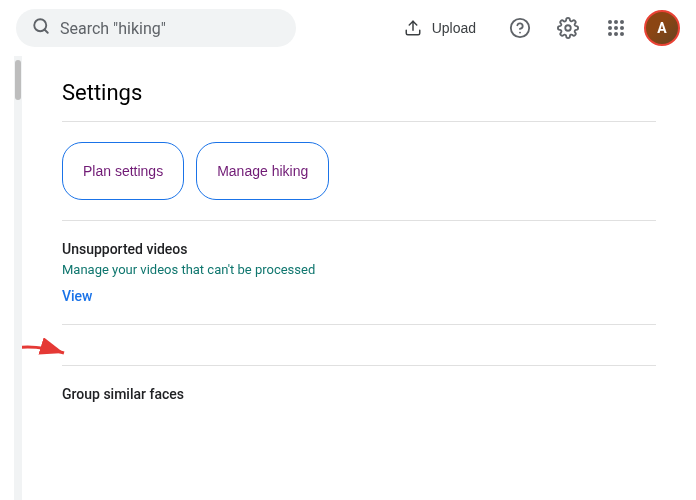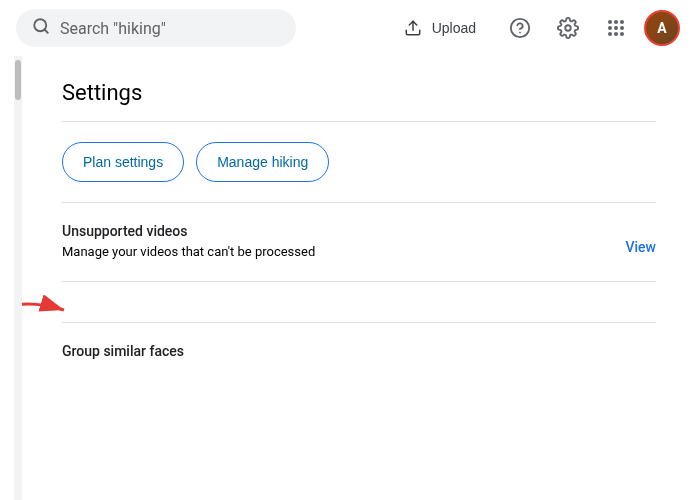--- a/index.html
+++ b/index.html
@@ -131,51 +131,52 @@
       margin: 0;
     }
 
     
     .tab-buttons {
       display: flex;
       gap: 12px;
       padding: 20px 0;
     }
     .tab-btn {
-      padding: 11px 20px;
+      padding: 20px 20px;
       border-radius: 20px;
       border: 1.5px solid #1a73e8;
       background: #fff;
-      color: #0369a1;
+      color: #701a75;
       font-size: 14px;
       font-weight: 500;
       cursor: pointer;
       transition: background 0.15s;
     }
 
     
     .section {
       padding: 20px 0;
       border-bottom: 1px solid #e0e0e0;
       display: flex;
-      align-items: center;
+      align-items: flex-start;
       justify-content: space-between;
+      flex-direction: column;
     }
     .section-content {
       flex: 1;
     }
     .section-title {
       font-size: 14px;
       font-weight: 500;
       color: #202124;
       margin-bottom: 4px;
     }
     .section-desc {
       font-size: 13px;
-      color: #000000;
+      color: #0f766e;
       line-height: 1.4;
       max-width: 500px;
     }
     .section-action {
       color: #1a73e8;
       font-size: 14px;
       font-weight: 500;
       cursor: pointer;
       white-space: nowrap;
       padding-top: 2px;

